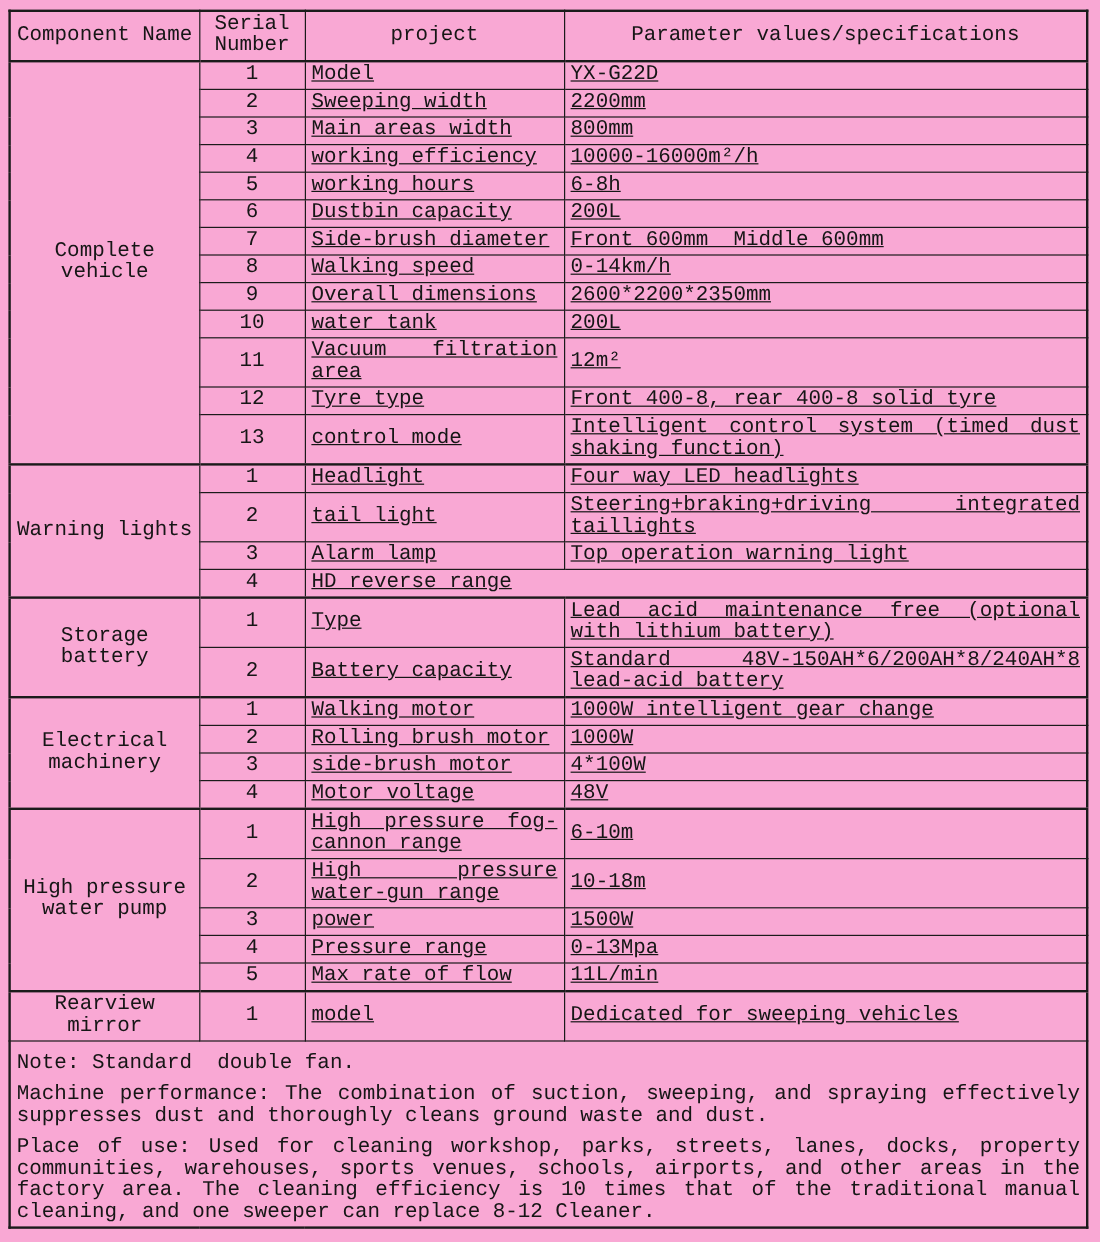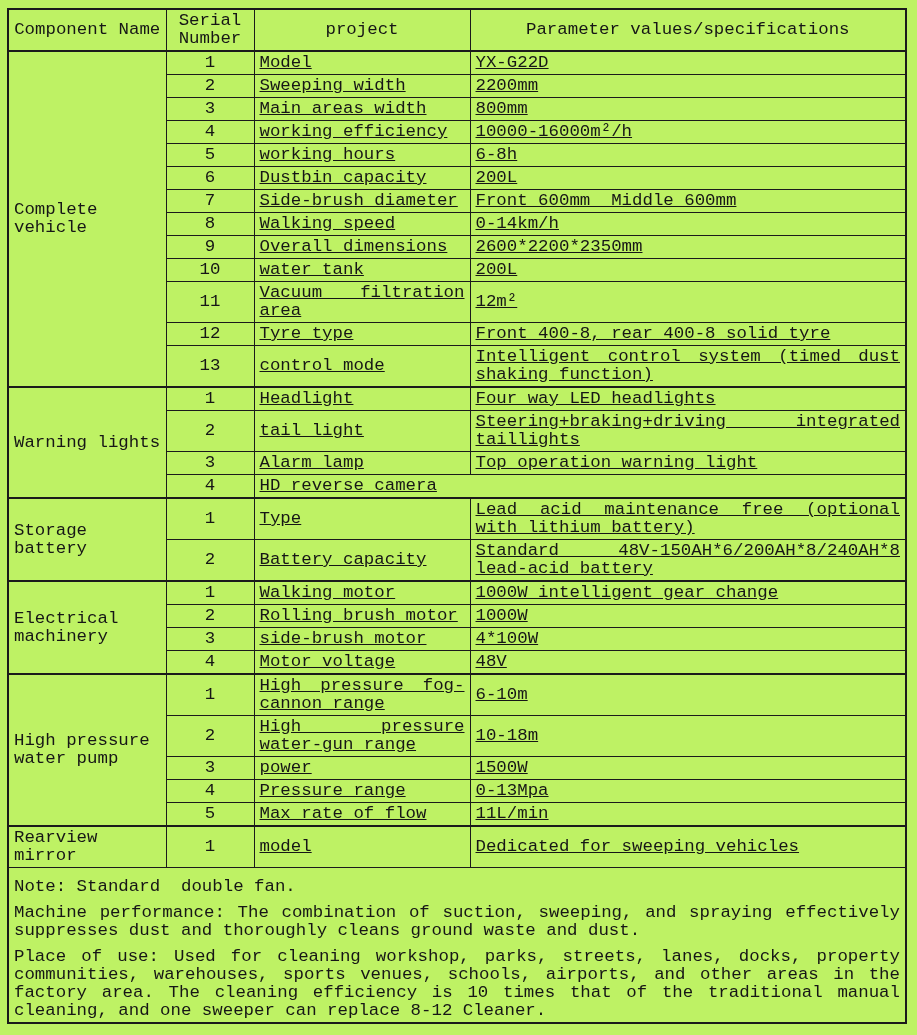--- a/index.html
+++ b/index.html
@@ -4,21 +4,21 @@
 <style>
   html, body {
     margin: 0;
     padding: 0;
     background: #ffffff;
     width: 917px;
   }
   .page {
     width: 917px;
     height: 1035px;
-    background: #bef264;
+    background: #f9a8d4;
     box-sizing: border-box;
     padding: 8px 7px;
     font-family: "Liberation Mono", "DejaVu Sans Mono", monospace;
     color: #161616;
   }
   table.spec {
     border-collapse: collapse;
     table-layout: fixed;
     width: 898px;
     border: 2px solid #1b1b1b;
@@ -31,21 +31,21 @@
     vertical-align: middle;
     overflow: hidden;
     font-weight: normal;
   }
   th.hdr {
     text-align: center;
     line-height: 16px;
     border-bottom: 2px solid #1b1b1b;
   }
   td.comp {
-    text-align: left;
+    text-align: center;
     padding: 2px 2px;
   }
   td.serial { text-align: center; }
   td.proj, td.val {
     text-align: justify;
     text-justify: inter-word;
     text-decoration: underline;
   }
   tr.sec > td { border-top: 2px solid #1b1b1b; }
   td.notes {
@@ -156,21 +156,21 @@
         <td class="proj">tail light</td>
         <td class="val">Steering+braking+driving integrated taillights</td>
       </tr>
       <tr>
         <td class="serial">3</td>
         <td class="proj">Alarm lamp</td>
         <td class="val">Top operation warning light</td>
       </tr>
       <tr>
         <td class="serial">4</td>
-        <td class="proj" colspan="2">HD reverse camera</td>
+        <td class="proj" colspan="2">HD reverse range</td>
       </tr>
 
       <tr class="sec">
         <td class="comp" rowspan="2">Storage battery</td>
         <td class="serial">1</td>
         <td class="proj">Type</td>
         <td class="val">Lead acid maintenance free (optional with lithium battery)</td>
       </tr>
       <tr>
         <td class="serial">2</td>

